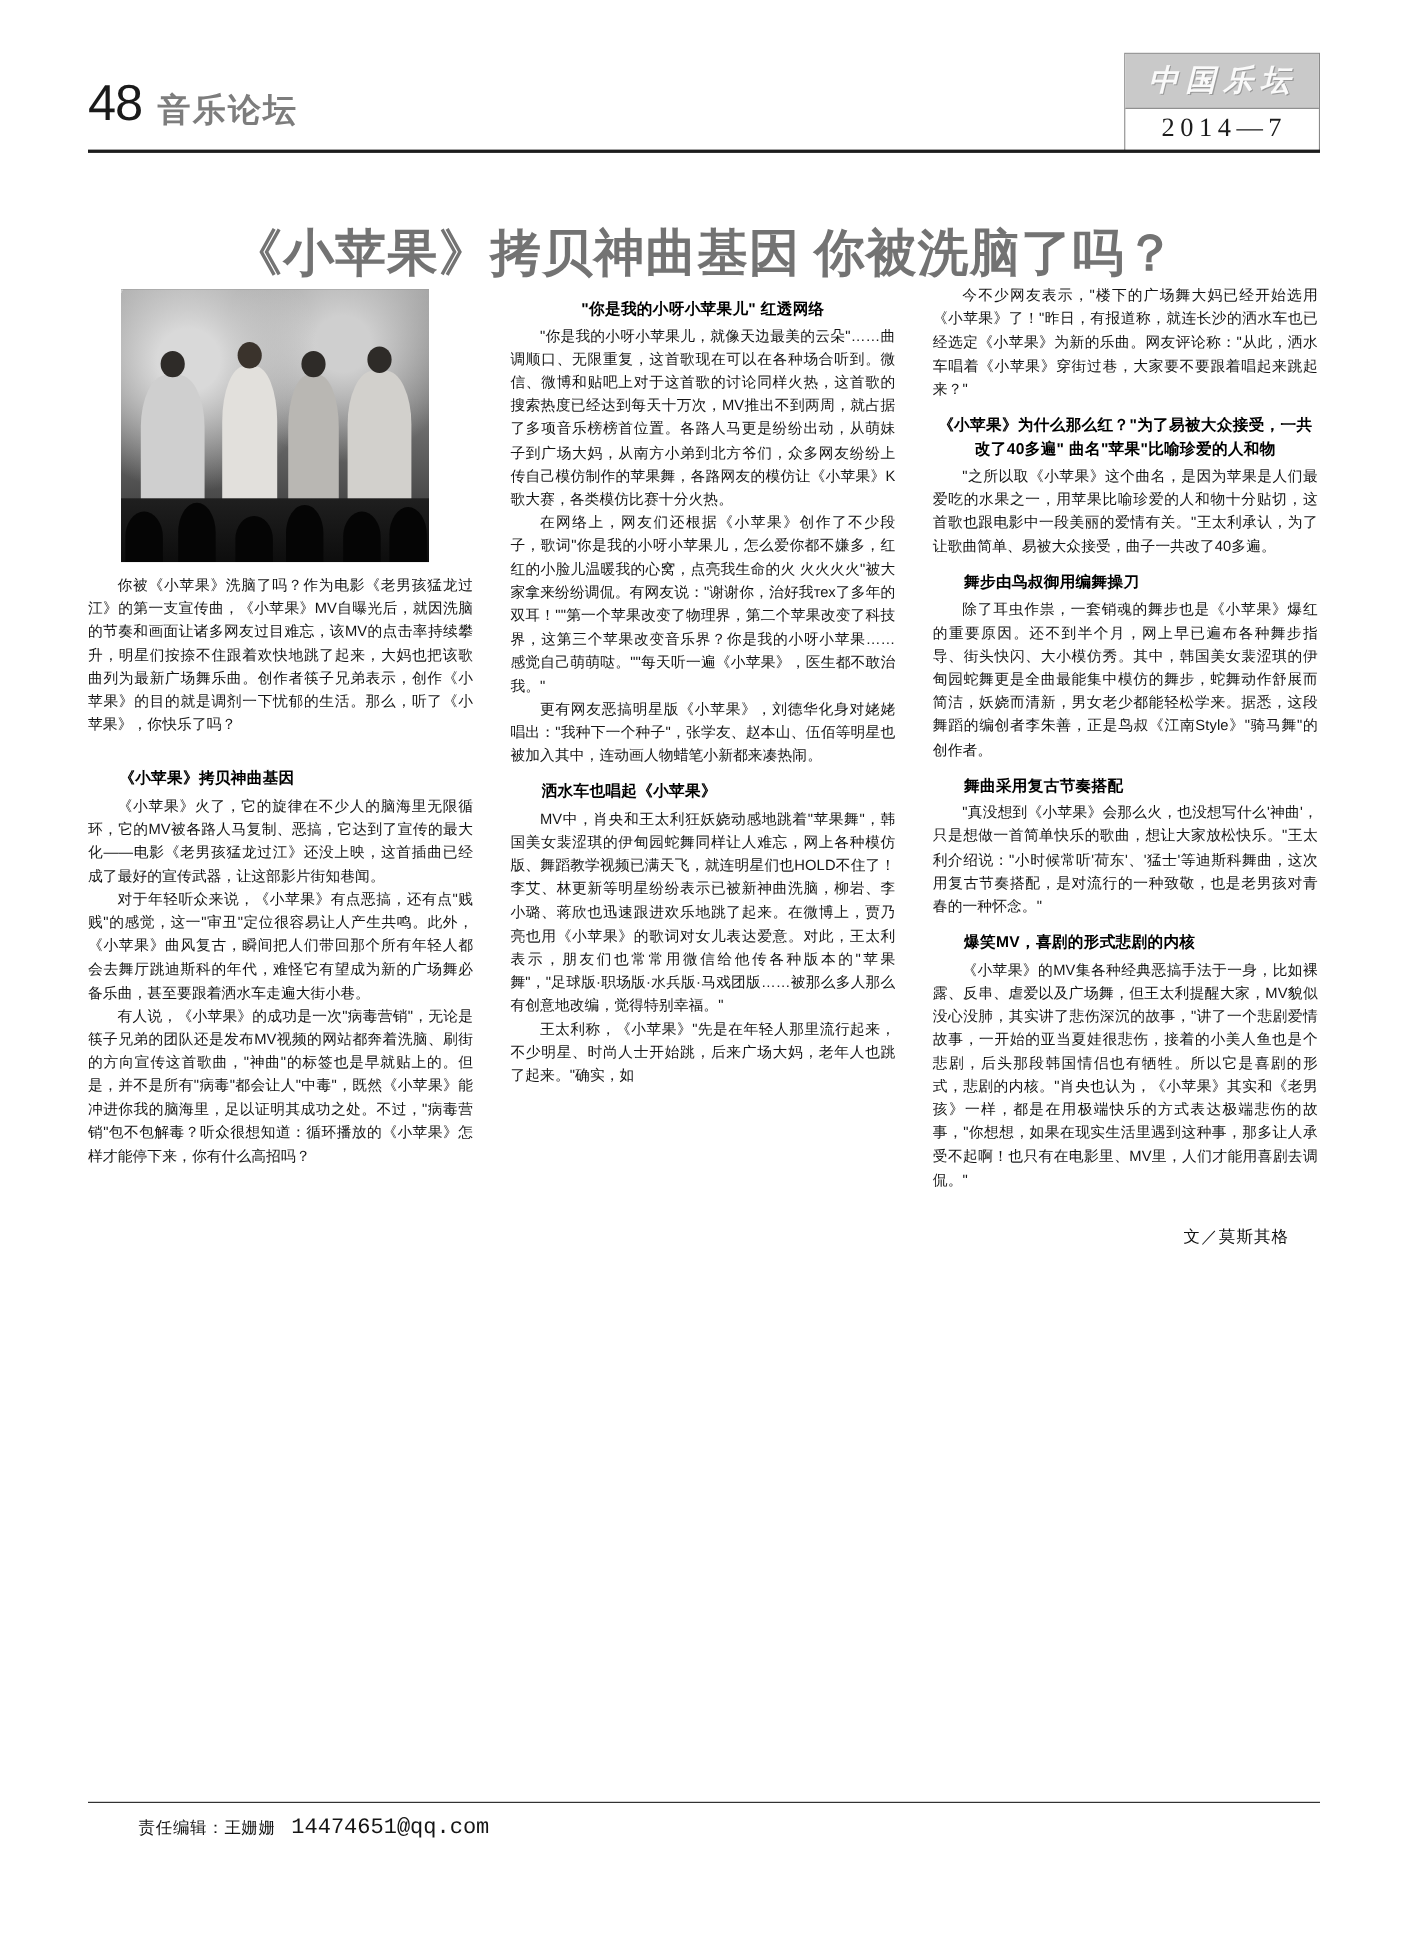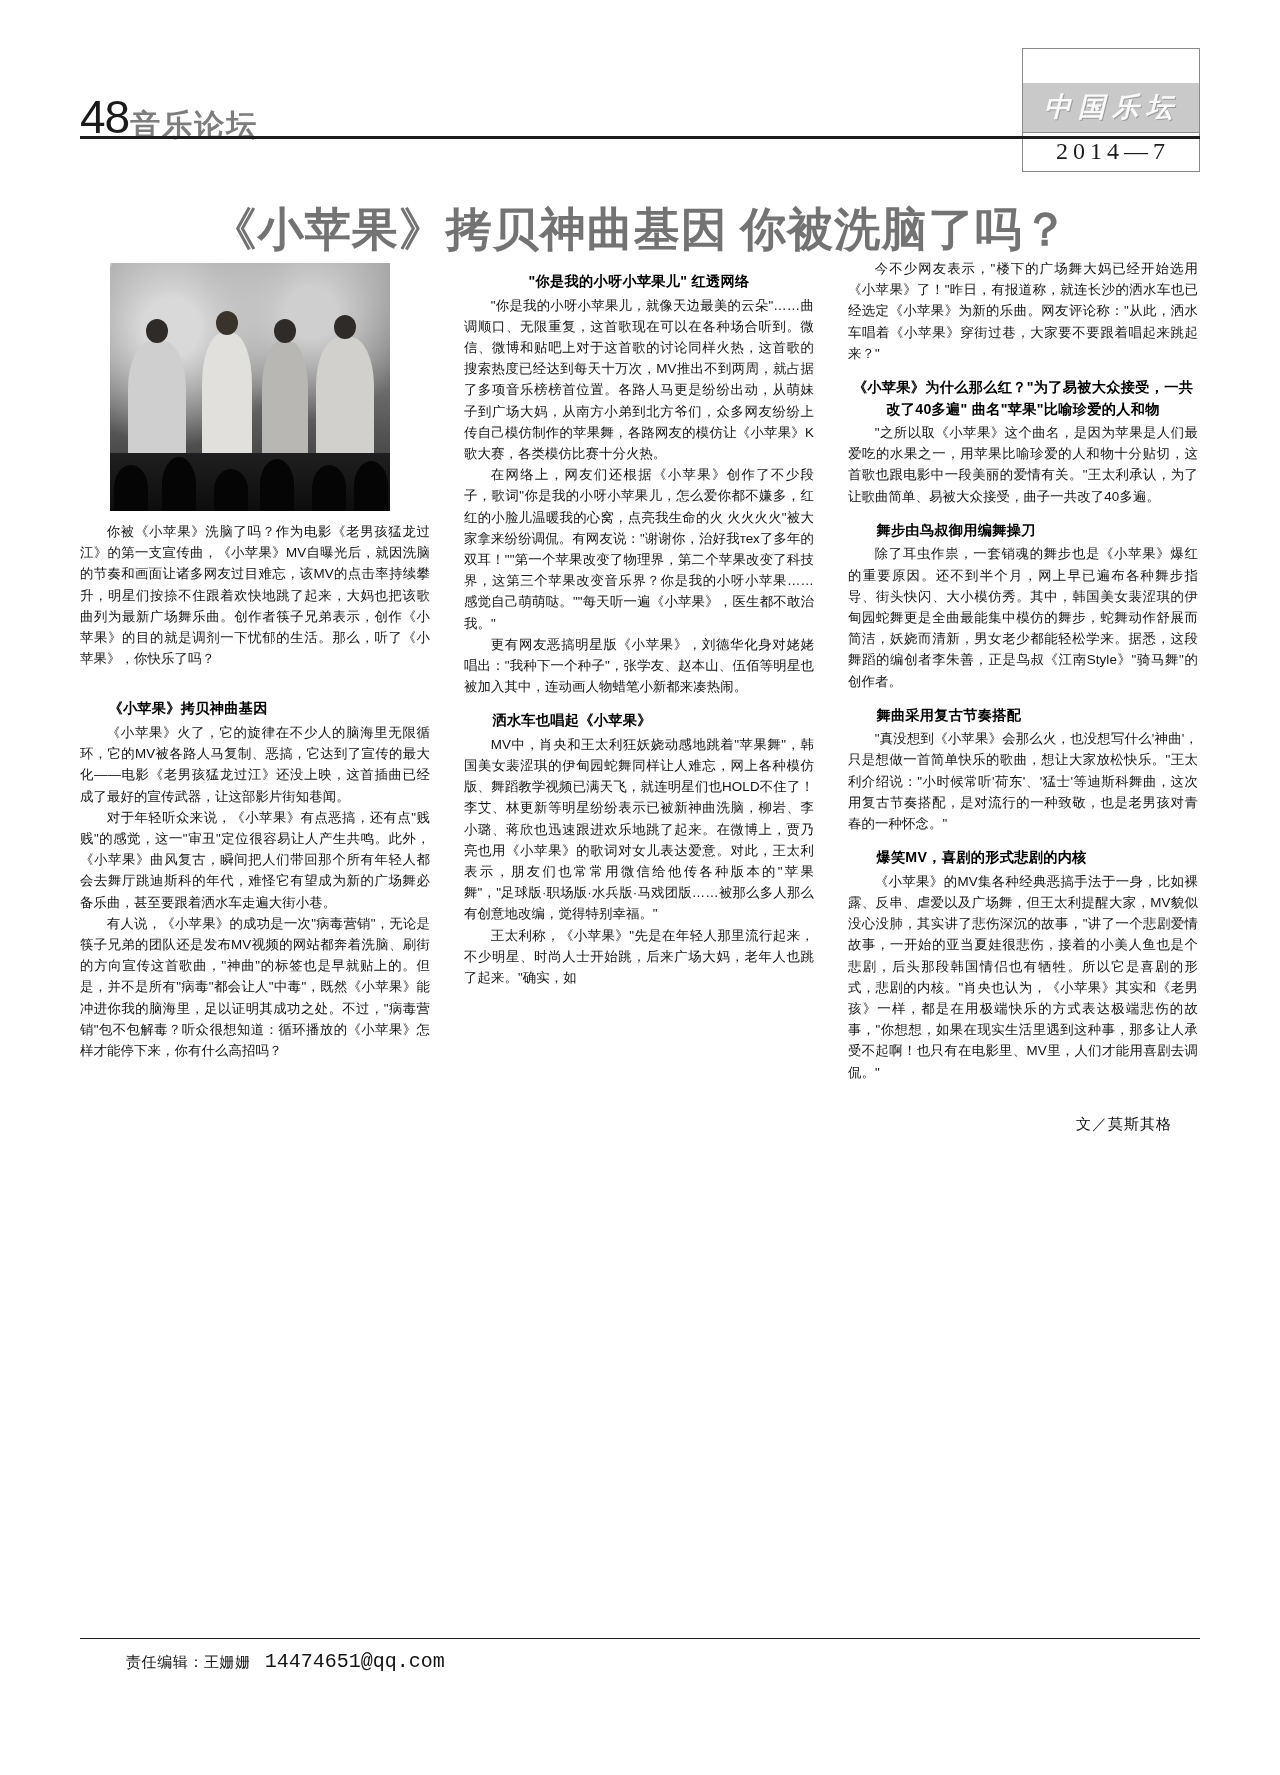--- a/index.html
+++ b/index.html
@@ -21,24 +21,24 @@
   }
 
   
   .masthead {
     position: absolute;
     left: 80px; right: 80px; top: 48px;
     height: 92px;
   }
   .folio-wrap {
     position: absolute;
-    left: 0; bottom: 0;
+    left: 0; bottom: 24px;
     display: flex;
     align-items: flex-end;
-    gap: 1px;
+    gap: 14px;
     text-align: center;
   }
   .folio-num {
     font-family: "Liberation Sans", sans-serif;
     font-size: 46px;
     font-weight: 400;
     line-height: 1;
     color: #1a1a1a;
     letter-spacing: -1px;
   }
@@ -62,21 +62,20 @@
     color: #fafafa;
     text-align: center;
     font-family: "Liberation Serif", serif;
     font-size: 27px;
     letter-spacing: 7px;
     padding: 6px 0 7px 2px;
     font-style: italic;
     font-weight: 700;
     text-shadow: 1px 1px 0 #9a9a9a;
     border-bottom: 1px solid #8a8a8a;
-    margin-top: 34px;
   }
   .brand-date {
     text-align: center;
     font-family: "Liberation Serif", serif;
     font-size: 24px;
     letter-spacing: 5px;
     padding: 5px 0 6px 4px;
     color: #1c1c1c;
   }
   .rule-top {

